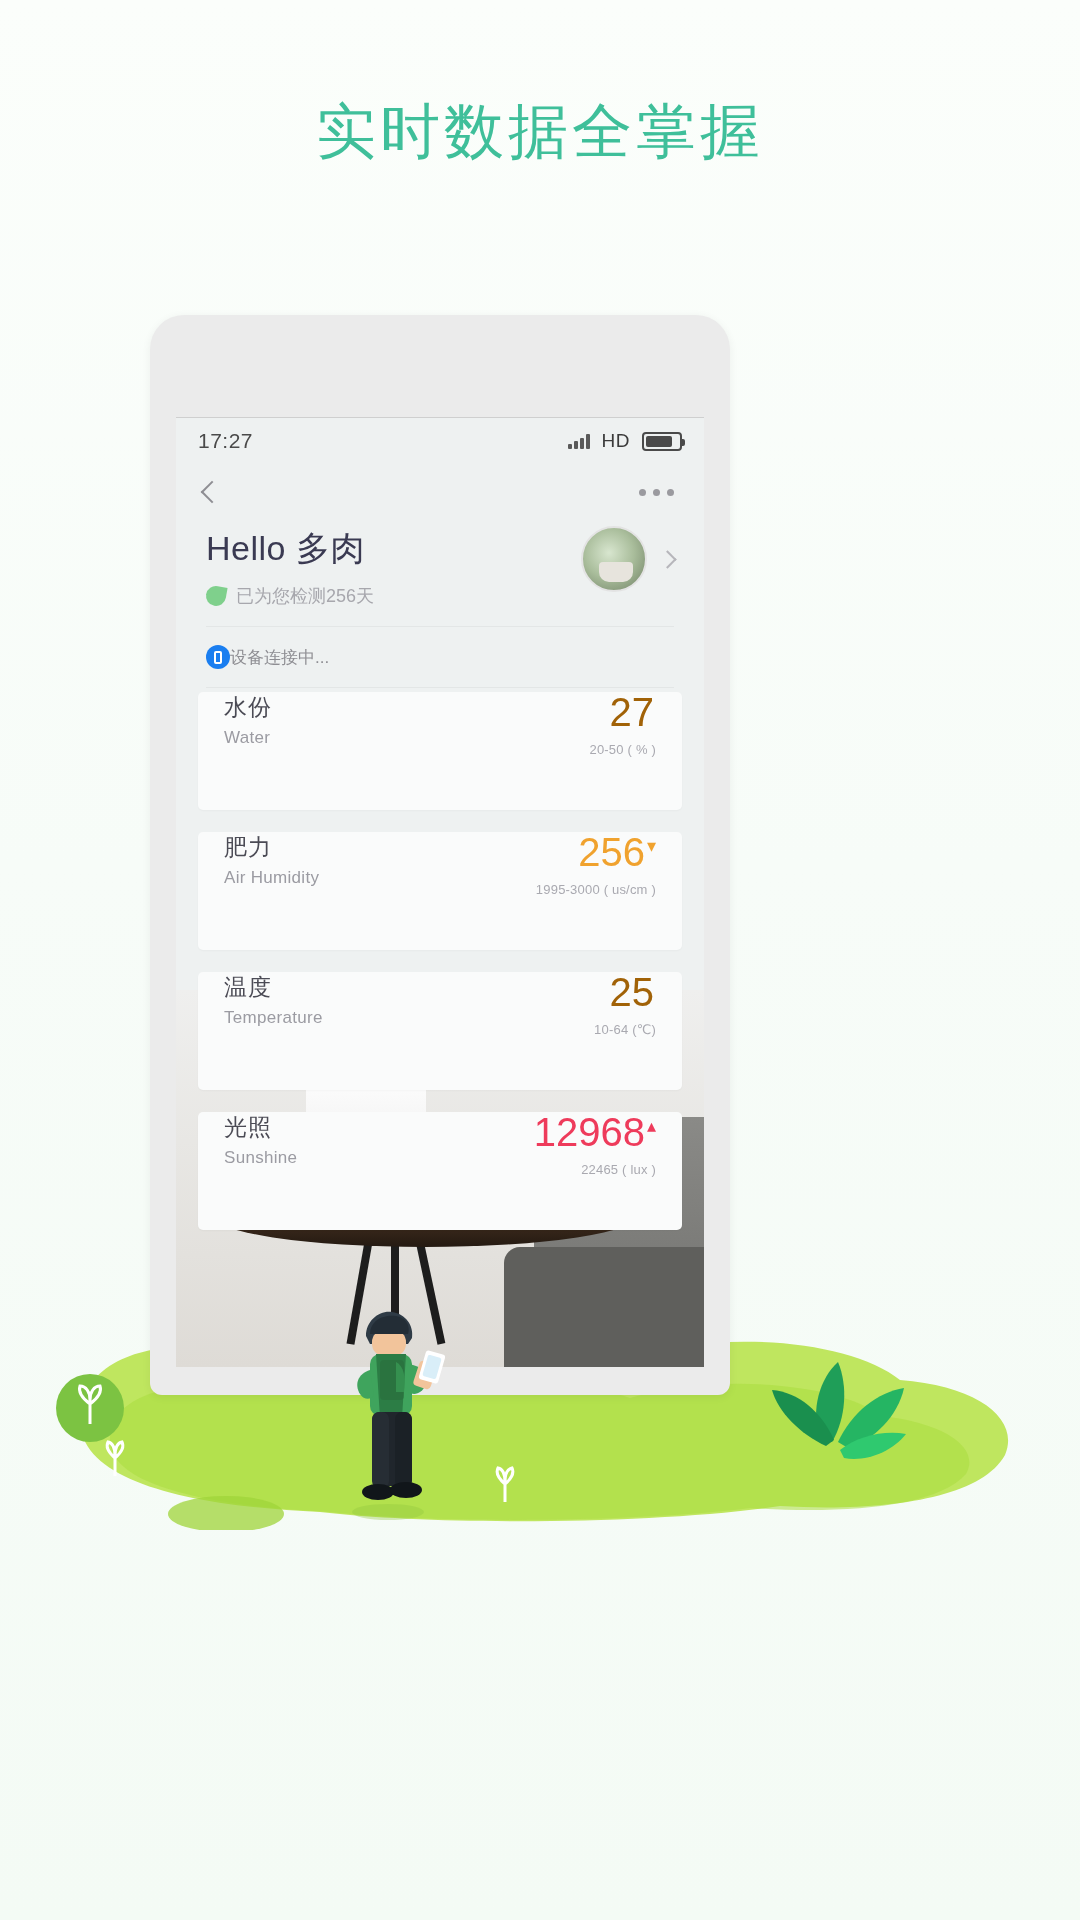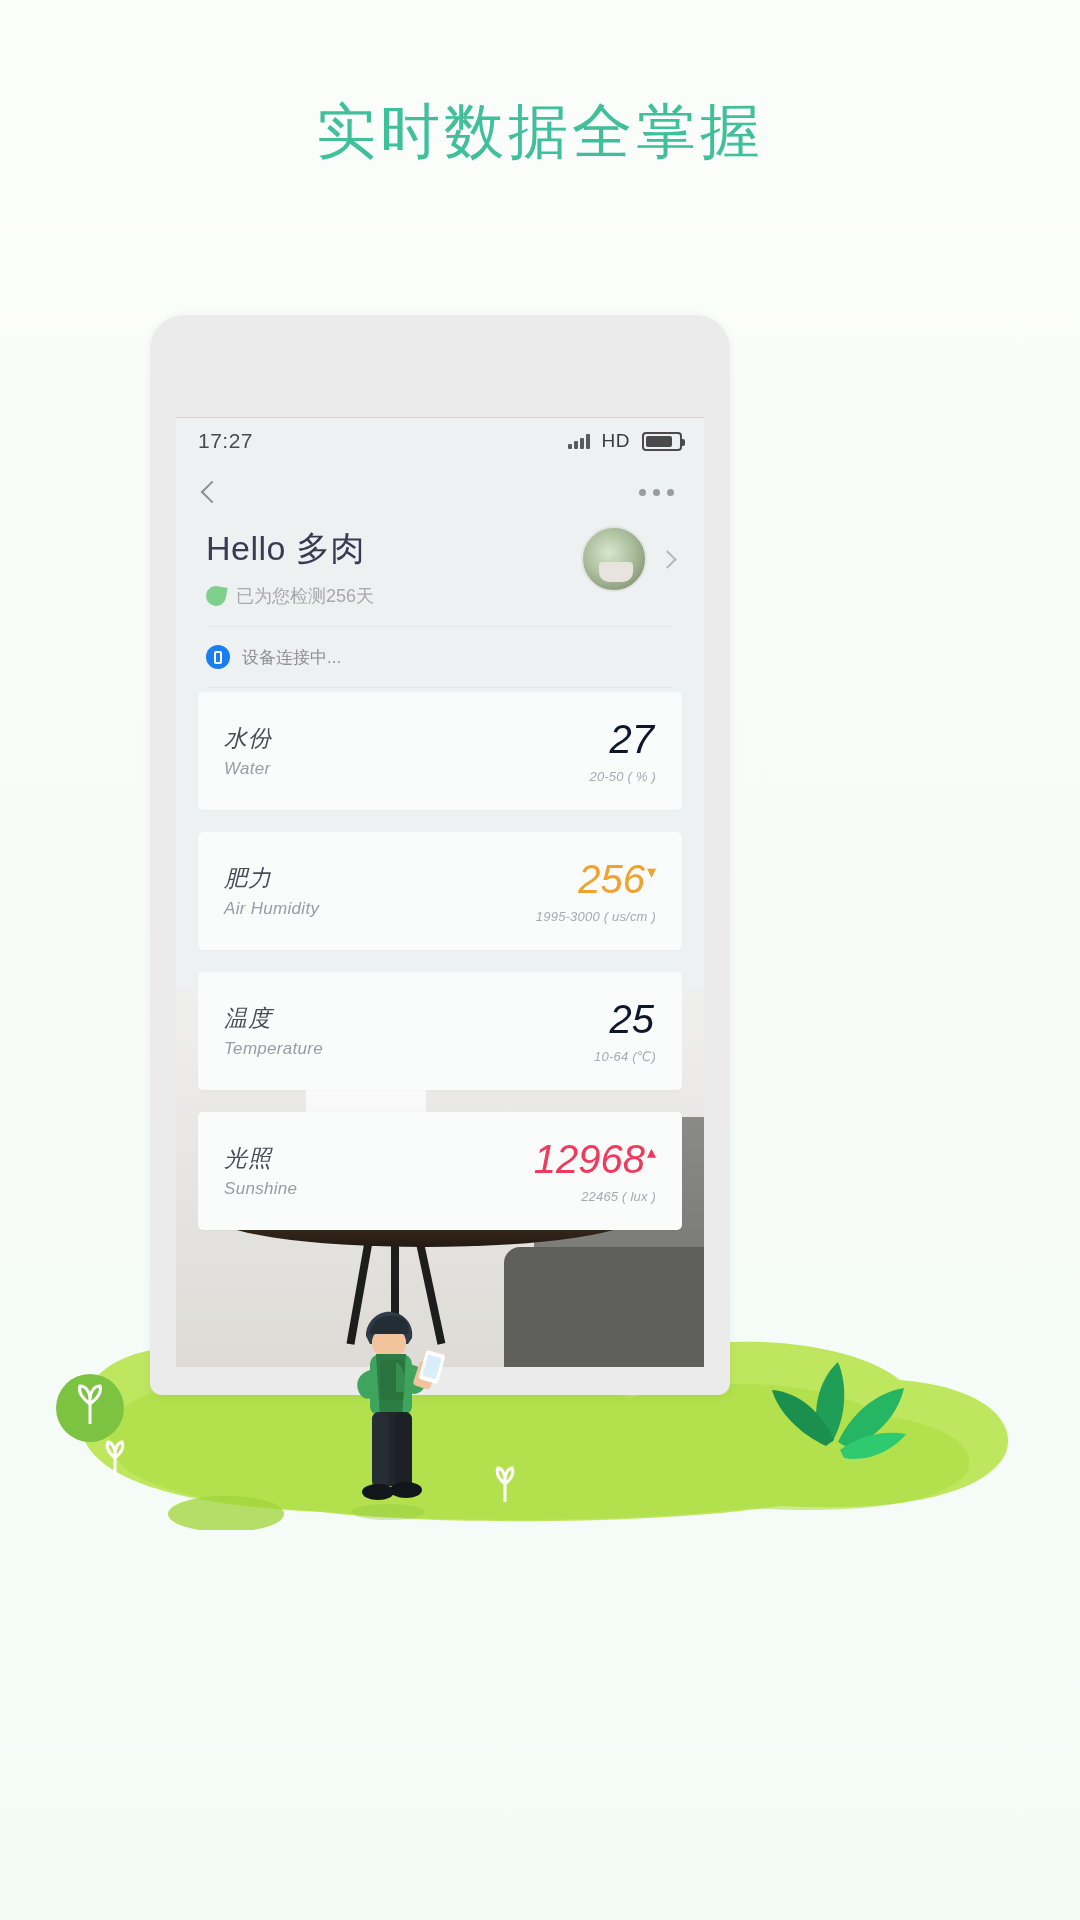--- a/index.html
+++ b/index.html
@@ -117,44 +117,43 @@
     content:""; position:absolute; left:16px; bottom:8px;
     width:34px;height:20px;background:#e7e4dd;border-radius:4px 4px 10px 10px;
   }
   .chev-r{ width:13px;height:13px;border-right:2px solid #b6b6bb;
     border-top:2px solid #b6b6bb; transform:rotate(45deg); }
 
   .divline{ height:1px; background:#e3e6e6; margin:0 30px; }
 
   
   .connect{
-    display:flex; align-items:center; gap:12px;
+    display:flex; align-items:center; 
     padding:18px 30px; font-size:17px; color:#8e8e93;
   }
   .bticon{
     width:24px;height:24px;border-radius:50%;background:#1a7ef0;
     display:flex;align-items:center;justify-content:center;
   }
   .bticon span{
     width:8px;height:13px;border:2px solid #fff;border-radius:2px;display:block;
   }
 
   
   .cards{ padding:0 22px; display:flex; flex-direction:column; gap:22px; margin-top:4px;}
   .card{
     background:#fafbfb; border-radius:5px;
-    height:118px; display:flex; align-items:center;
+    height:118px; display:flex; 
     padding:0 26px; position:relative;
     box-shadow:0 1px 2px rgba(0,0,0,.03);
-    font-style:italic;
   }
   .card-left .cn{ font-size:23px; color:#4b4b55; letter-spacing:1px; }
   .card-left .en{ font-size:17px; color:#9b9ba2; margin-top:5px; letter-spacing:.3px;}
   .card-right{ margin-left:auto; text-align:right; }
-  .val{ font-size:40px; font-weight:400; color:#0f172a; line-height:1; }
+  .val{ font-size:40px; font-weight:400; color:#a16207; line-height:1; }
   .val .arrow{ font-size:18px; vertical-align:super; margin-left:2px;}
   .val.orange{ color:#f0a22e; }
   .val.red{ color:#ee3b5b; }
   .range{ font-size:13px; color:#a9a9b0; margin-top:10px; letter-spacing:.2px;}
 
   
   .photo{
     position:absolute; left:0; right:0; top:572px; bottom:0;
     overflow:hidden; pointer-events:none;
   }

